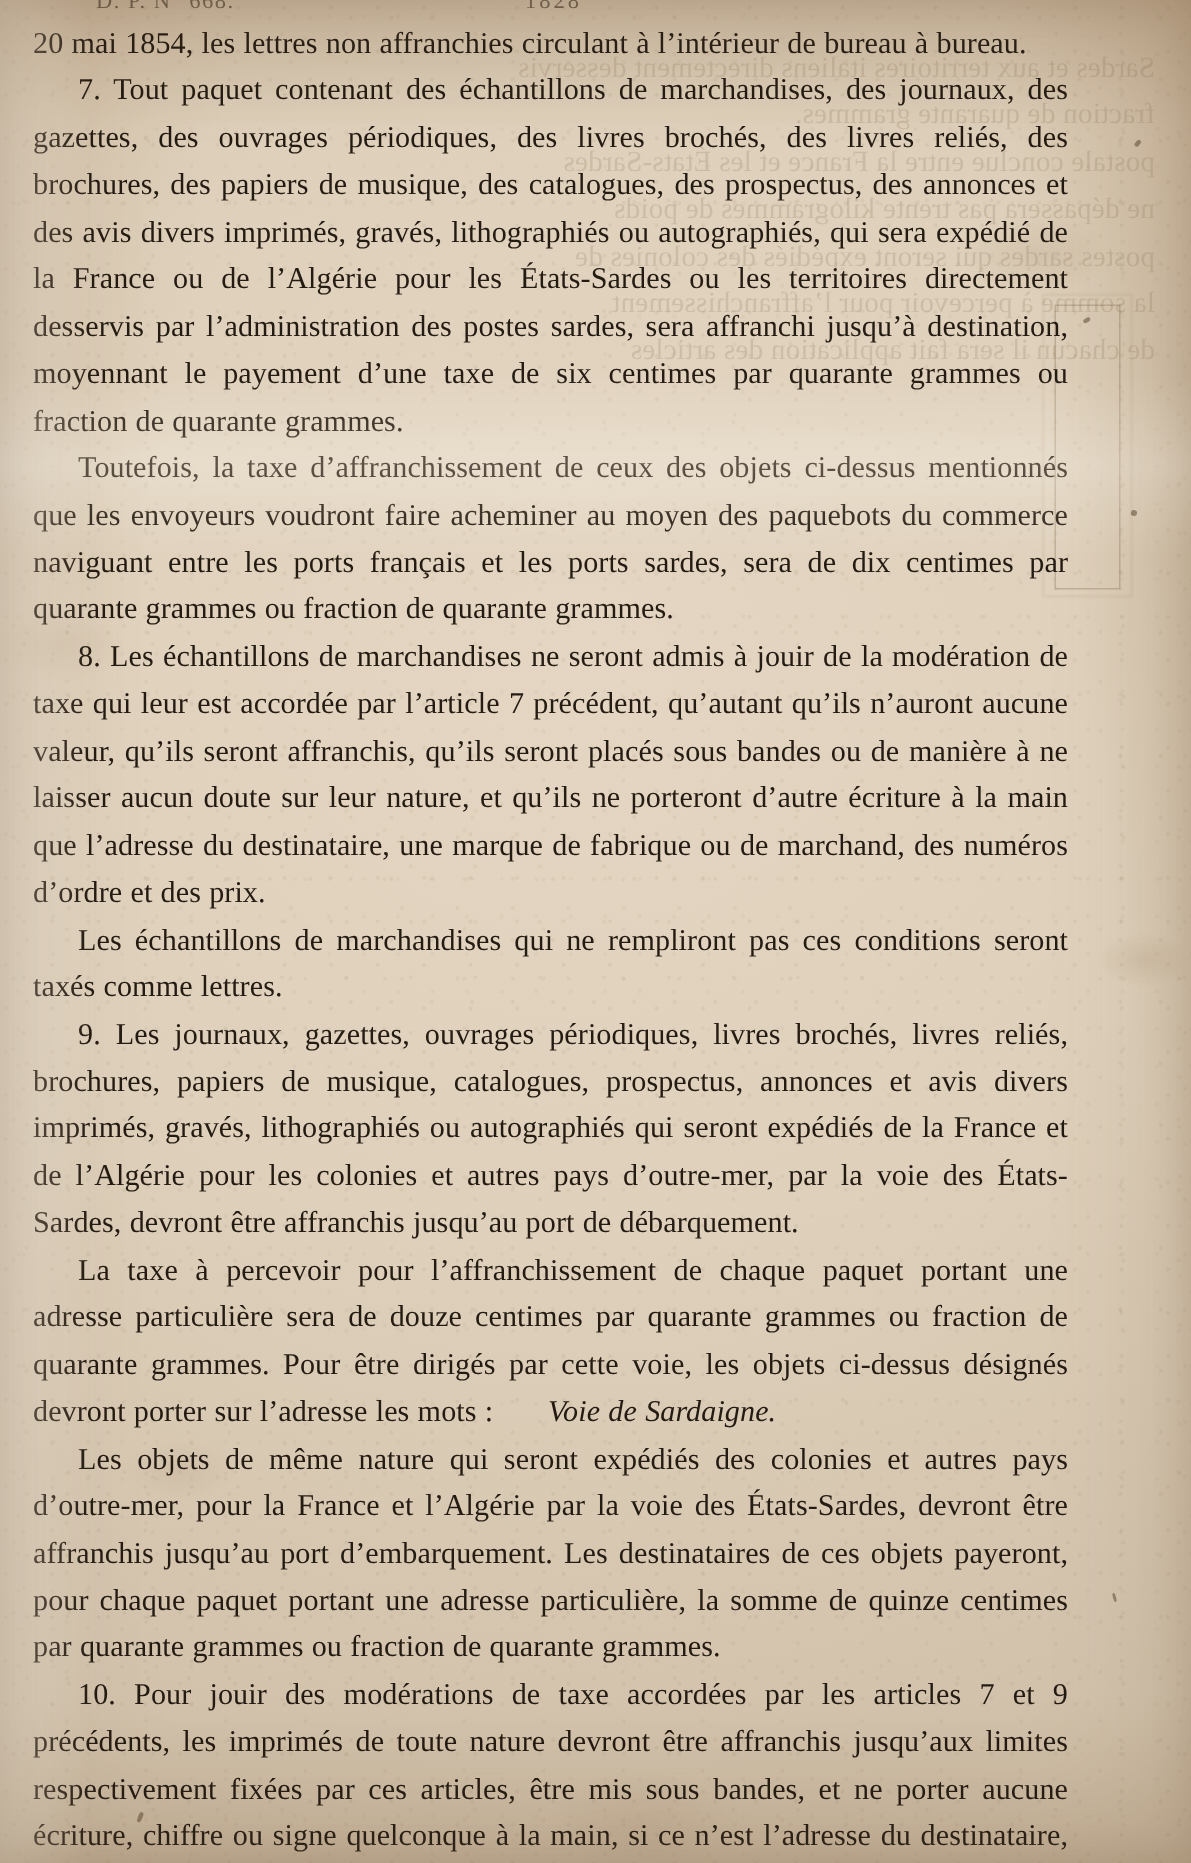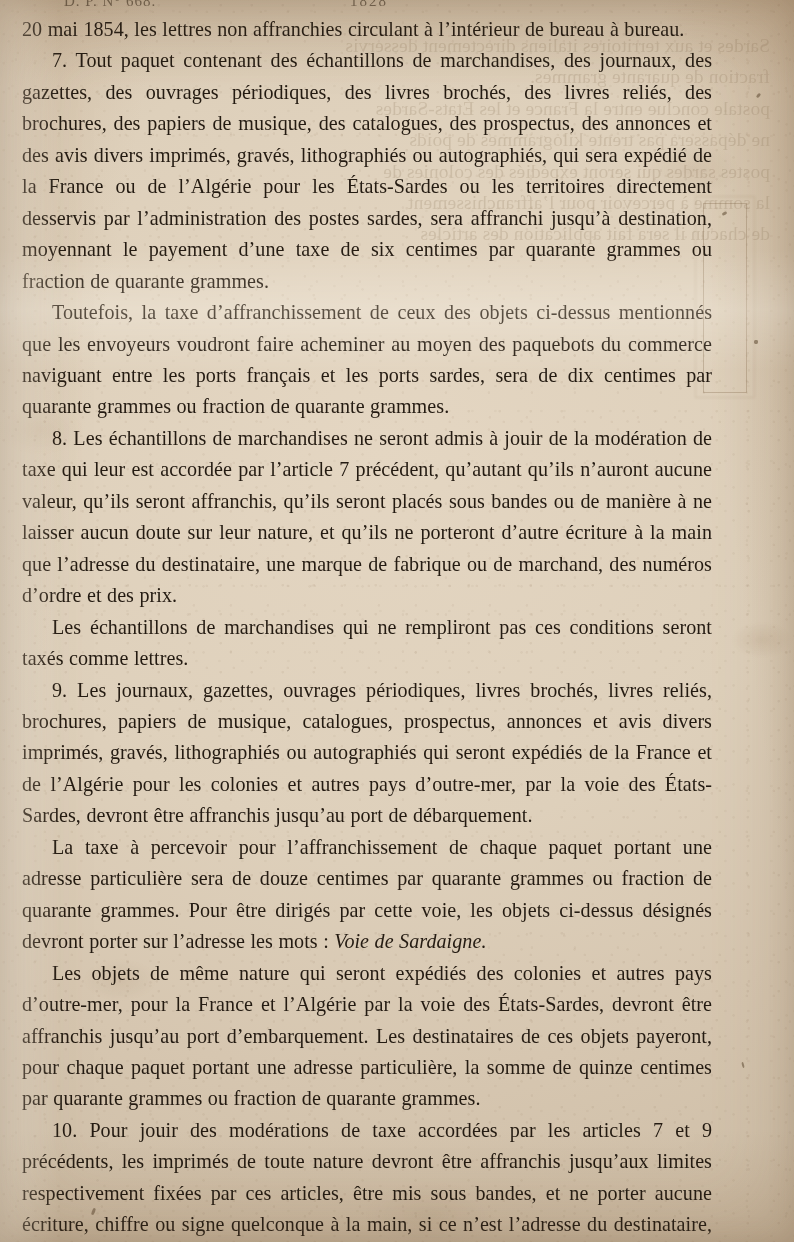--- a/index.html
+++ b/index.html
@@ -145,21 +145,21 @@
     text-justify: inter-word;
     letter-spacing: 0.05px;
     word-spacing: 0.4px;
   }
   .text-block p {
     margin: 0;
     text-indent: 30px;
     text-align: justify;
   }
   .text-block p.no-indent { text-indent: 0; }
-  .text-block i { font-style: italic; }
+  .text-block i { font-style: italic; margin-left: 31px; }
 
   
   .ink-fade-top {
     position: absolute;
     left: 0; top: 250px;
     width: 794px; height: 120px;
     pointer-events: none;
     background: linear-gradient(180deg, rgba(222,208,187,0.0), rgba(222,208,187,0.30), rgba(222,208,187,0.0));
     mix-blend-mode: screen;
   }

